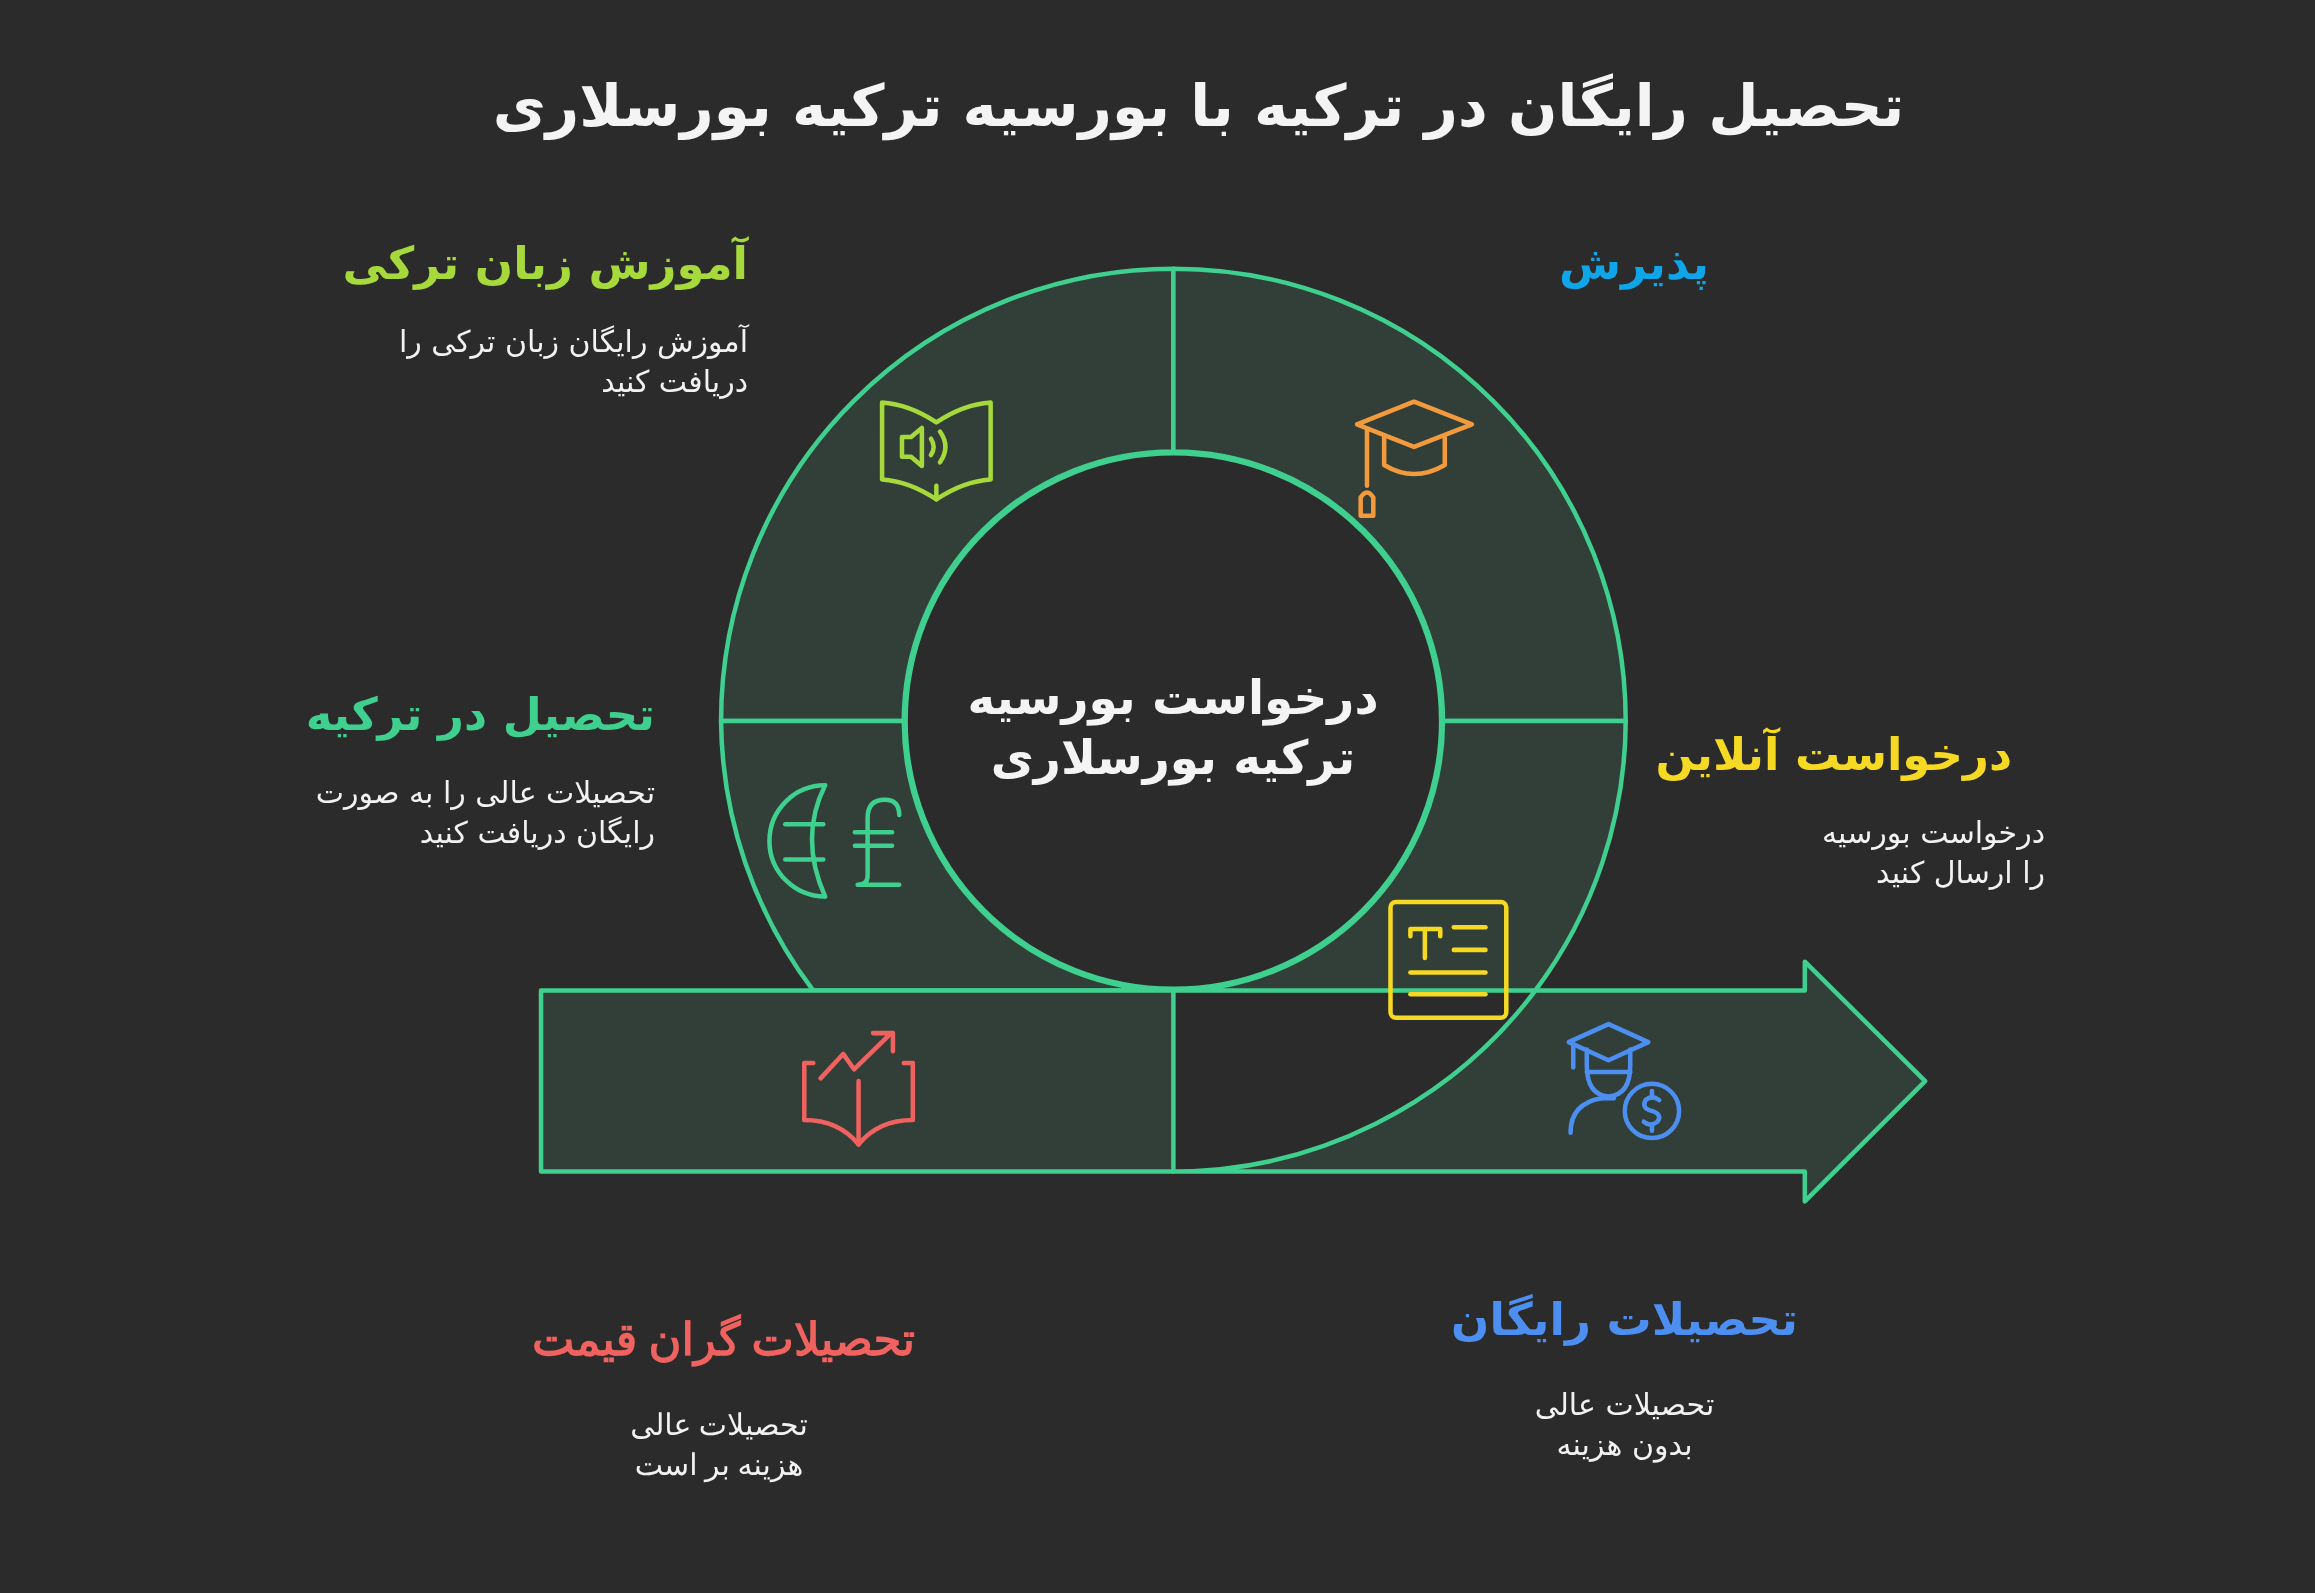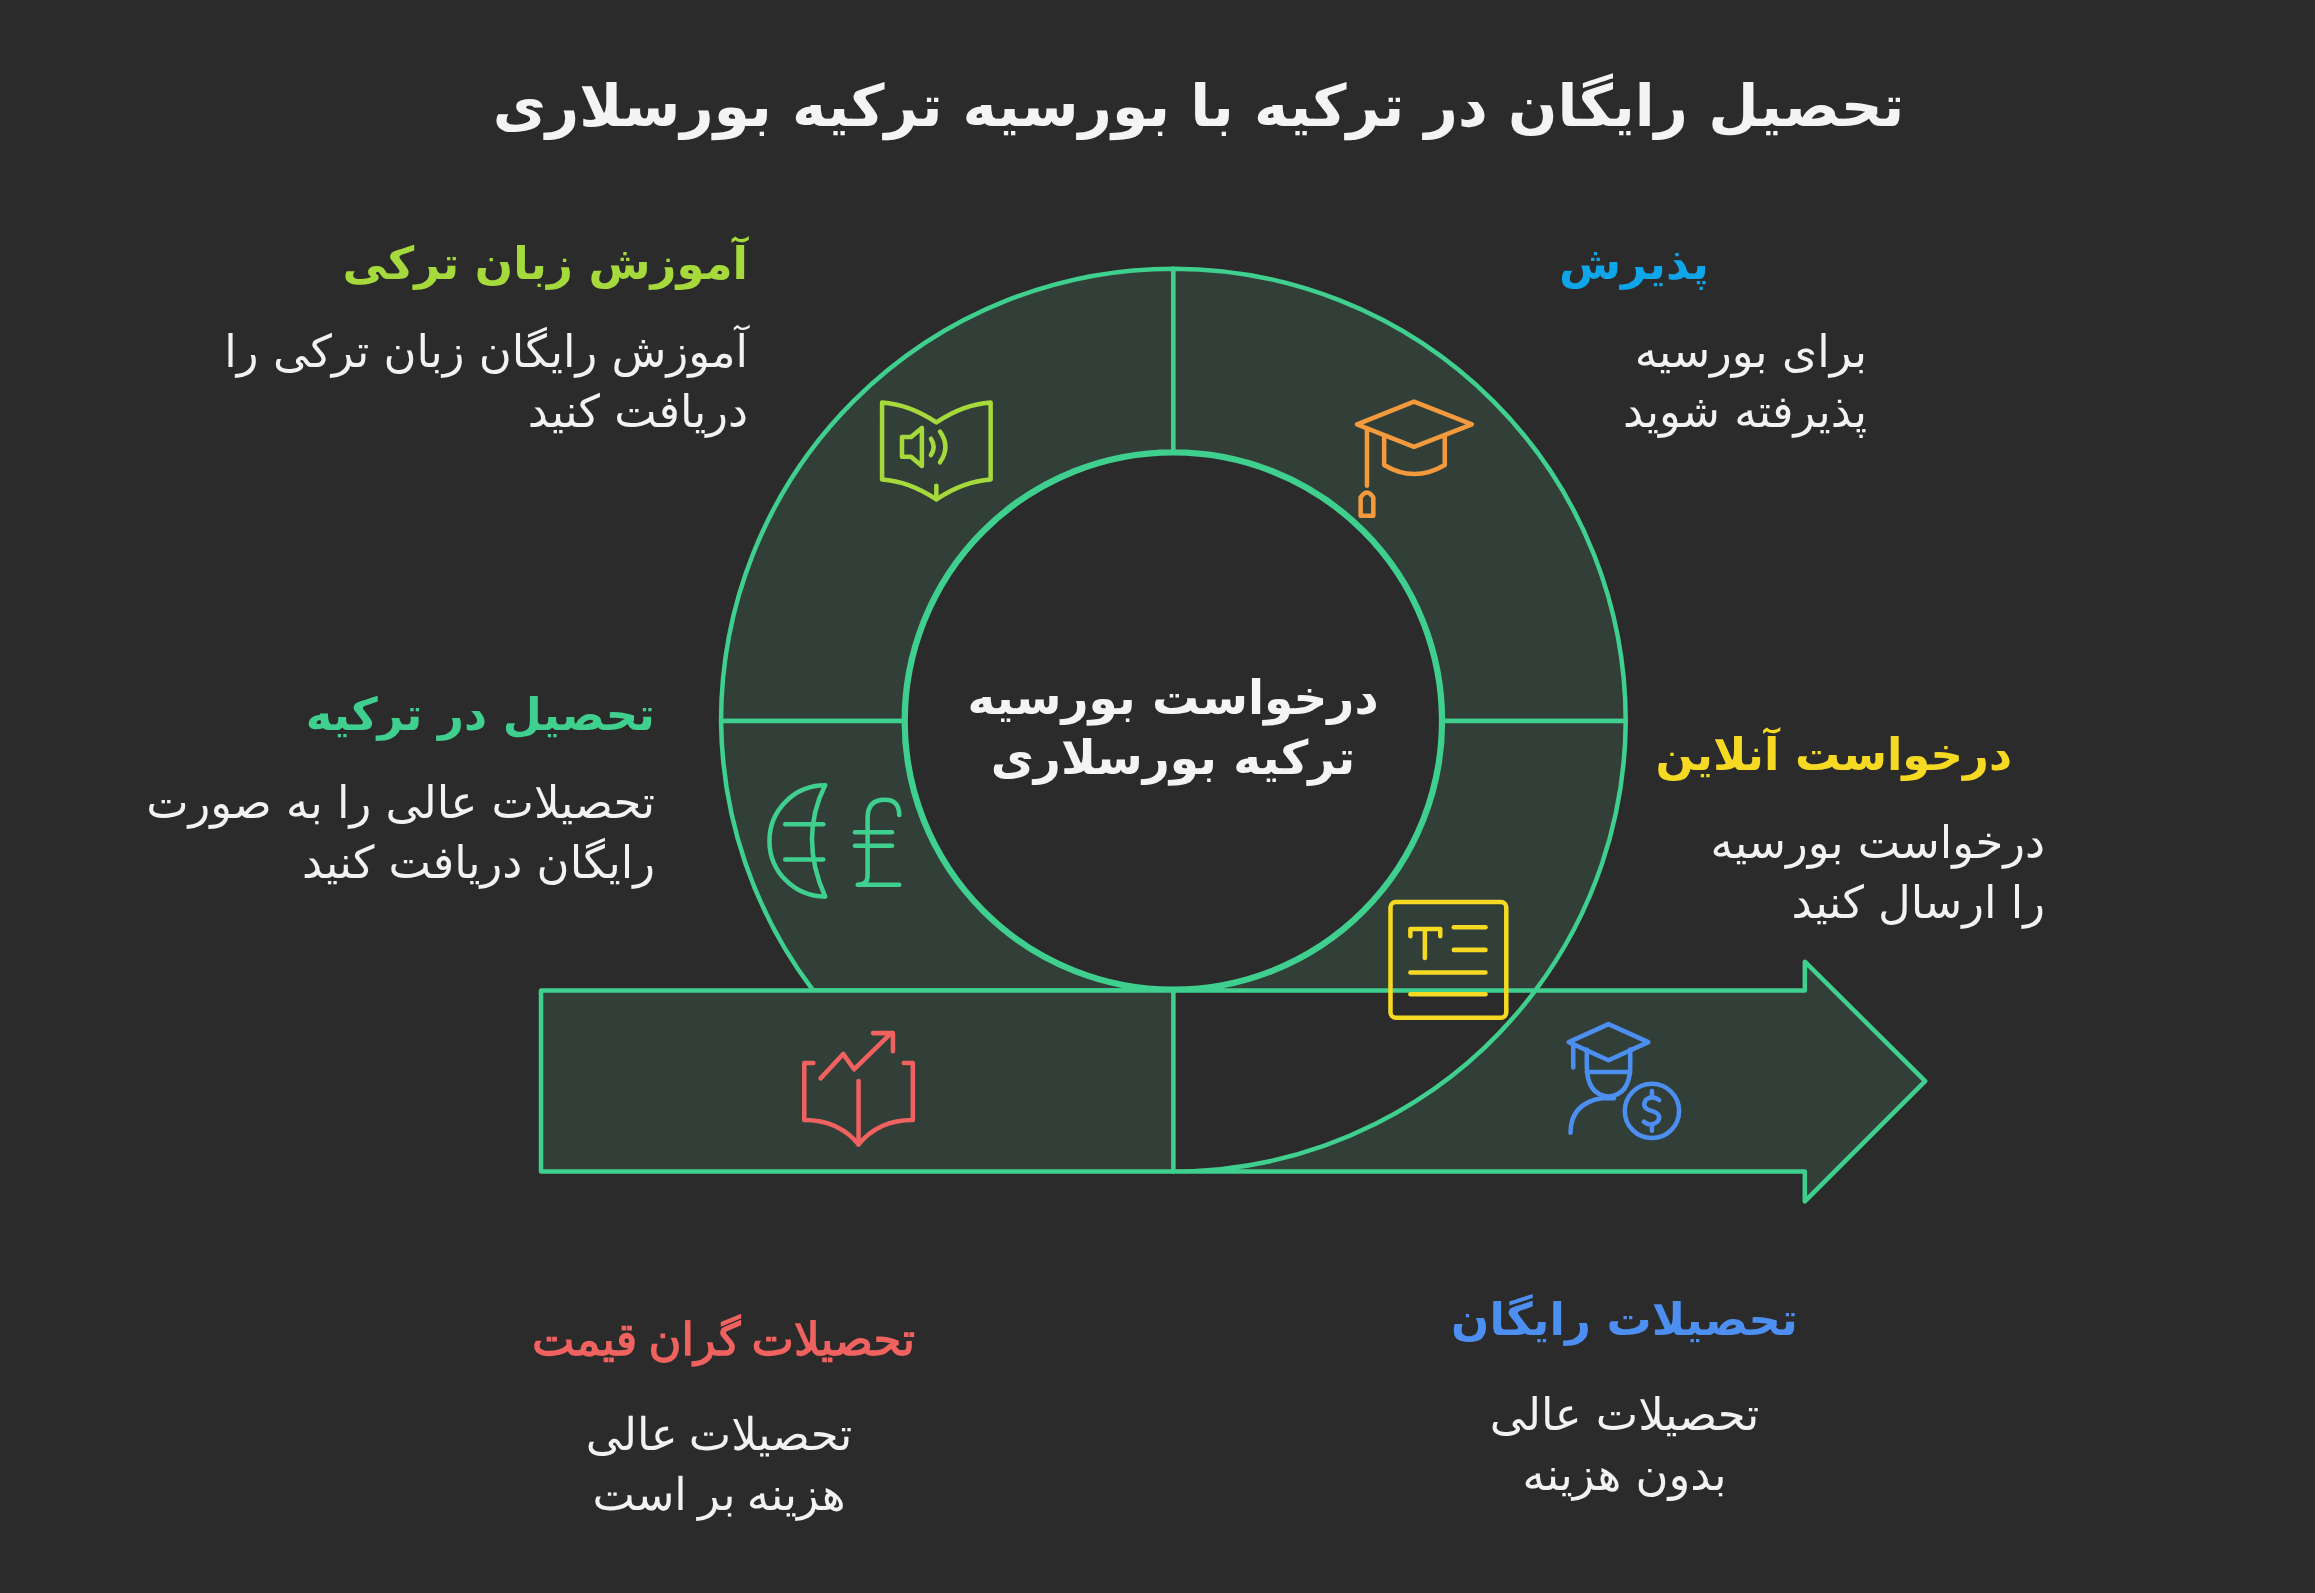--- a/index.html
+++ b/index.html
@@ -35,21 +35,21 @@
       position: absolute;
       direction: rtl;
     }
     .block .head {
       font-size: 45px;
       font-weight: bold;
       line-height: 1.2;
       white-space: nowrap;
     }
     .block .desc {
-      font-size: 45px;
+      font-size: 30px;
       line-height: 1.34;
       color: #f2f2f2;
       margin-top: 40px;
       white-space: pre-line;
     }
     .right-aligned { text-align: right; }
     .center-aligned { text-align: center; }
     .center-label {
       position: absolute;
       left: 1173px;
@@ -148,22 +148,20 @@
 ترکیه بورسلاری</div>
 
 <div class="block right-aligned" style="right: 1568px; top: 237px; width: 633px;">
   <div class="head" style="color:#a6d93b;">آموزش زبان ترکی</div>
   <div class="desc" style="margin-top:31px;">آموزش رایگان زبان ترکی را
 دریافت کنید</div>
 </div>
 
 <div class="block" style="right: 449px; top: 237px; width: 308px; text-align: right;">
   <div class="head" style="color:#0ea5e9; text-align:left; padding-right:138px;">پذیرش</div>
-  <div class="desc" style="margin-top:31px; text-align:right;">برای بورسیه
-پذیرفته شوید</div>
 </div>
 
 <div class="block right-aligned" style="right: 1661px; top: 688px; width: 633px;">
   <div class="head" style="color:#3fcf8e;">تحصیل در ترکیه</div>
   <div class="desc" style="margin-top:31px;">تحصیلات عالی را به صورت
 رایگان دریافت کنید</div>
 </div>
 
 <div class="block" style="right: 271px; top: 688px; width: 398px; text-align: right; margin-top: 40px;">
   <div class="head" style="color:#f5d923; padding-right:33px;">درخواست آنلاین</div>

